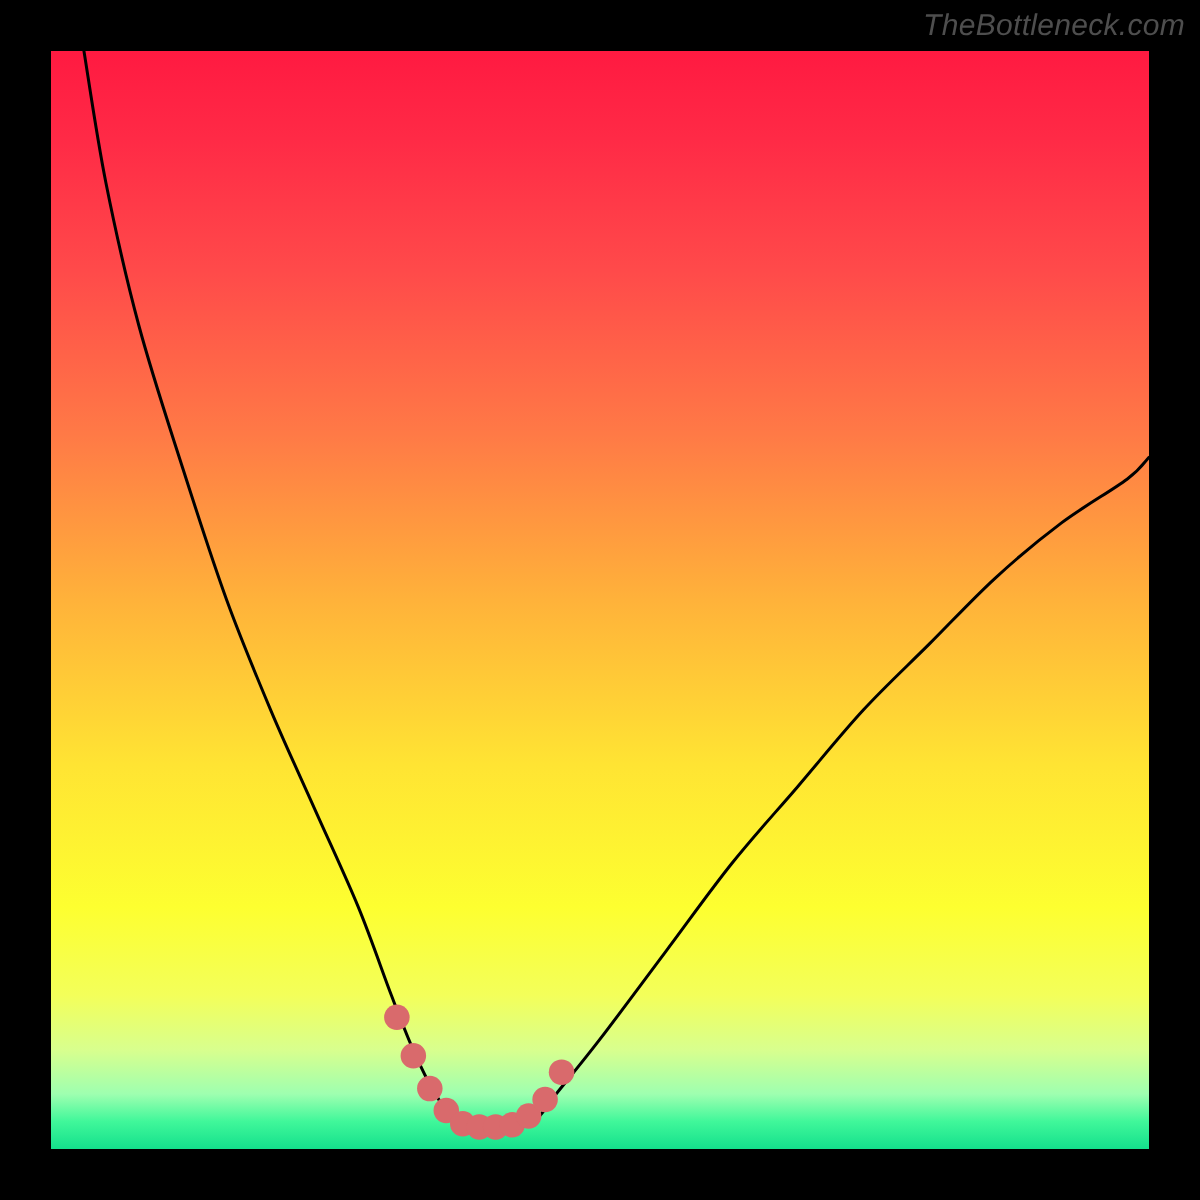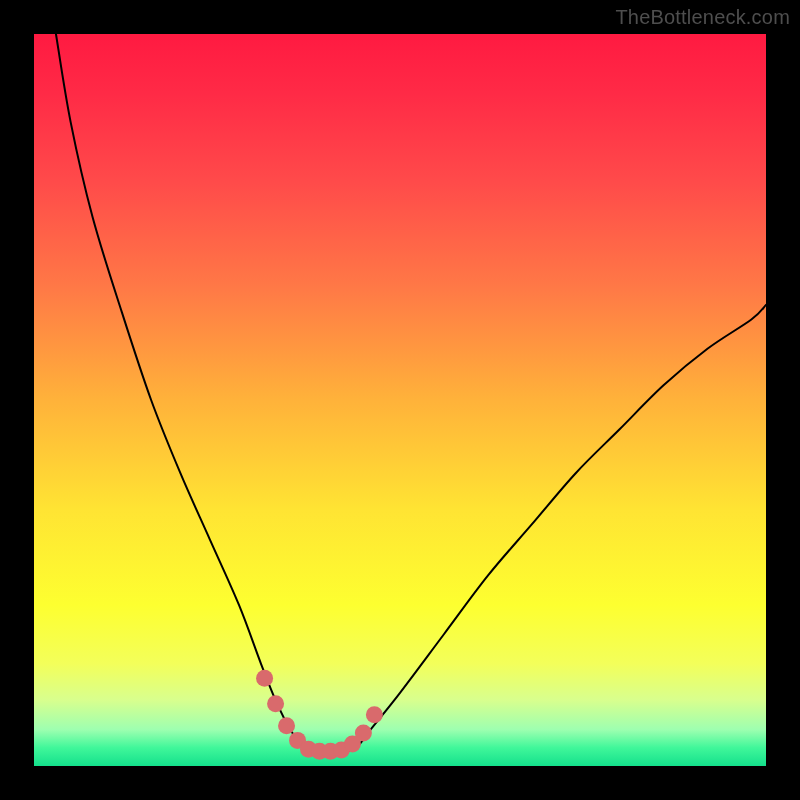--- a/index.html
+++ b/index.html
@@ -32,20 +32,21 @@
   }
   .watermark {
     position: absolute;
     top: 6px;
     right: 10px;
     font-size: 20px;
     color: #4e4e4e;
     font-weight: 400;
     letter-spacing: 0.2px;
     user-select: none;
+    font-style: italic;
   }
 </style>
 </head>
 <body>
 
 <div class="frame">
   <div class="watermark">TheBottleneck.com</div>
 
   <div class="plot">
     <svg viewBox="0 0 732 732">

